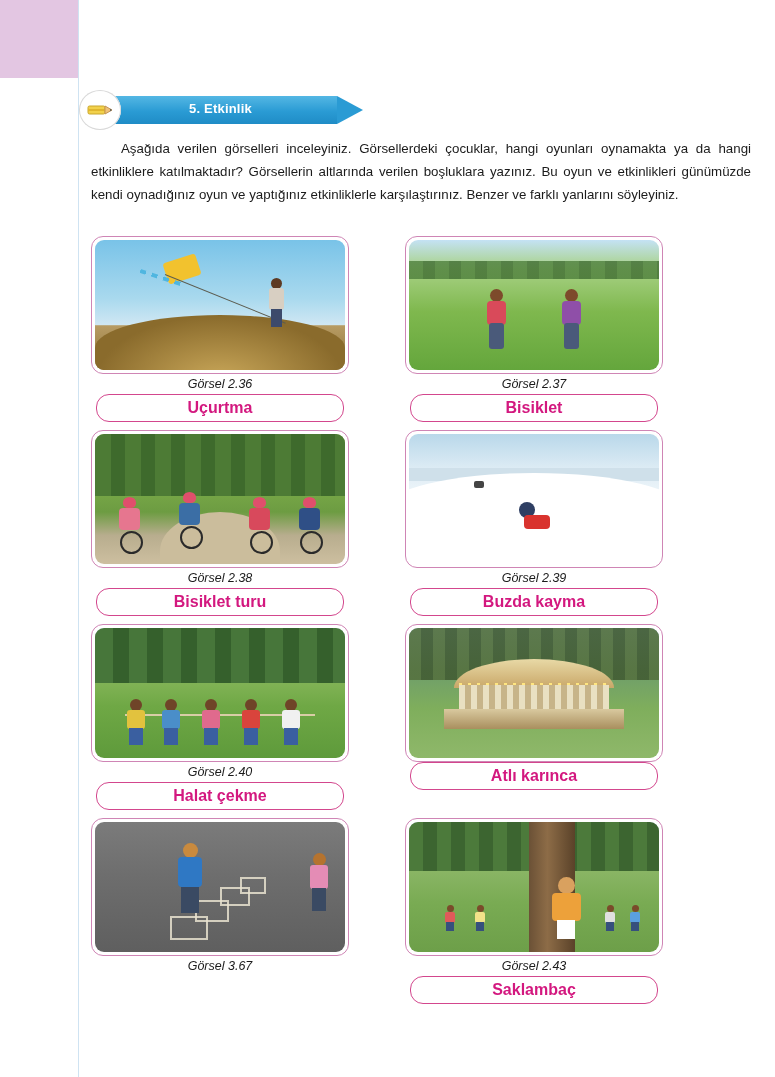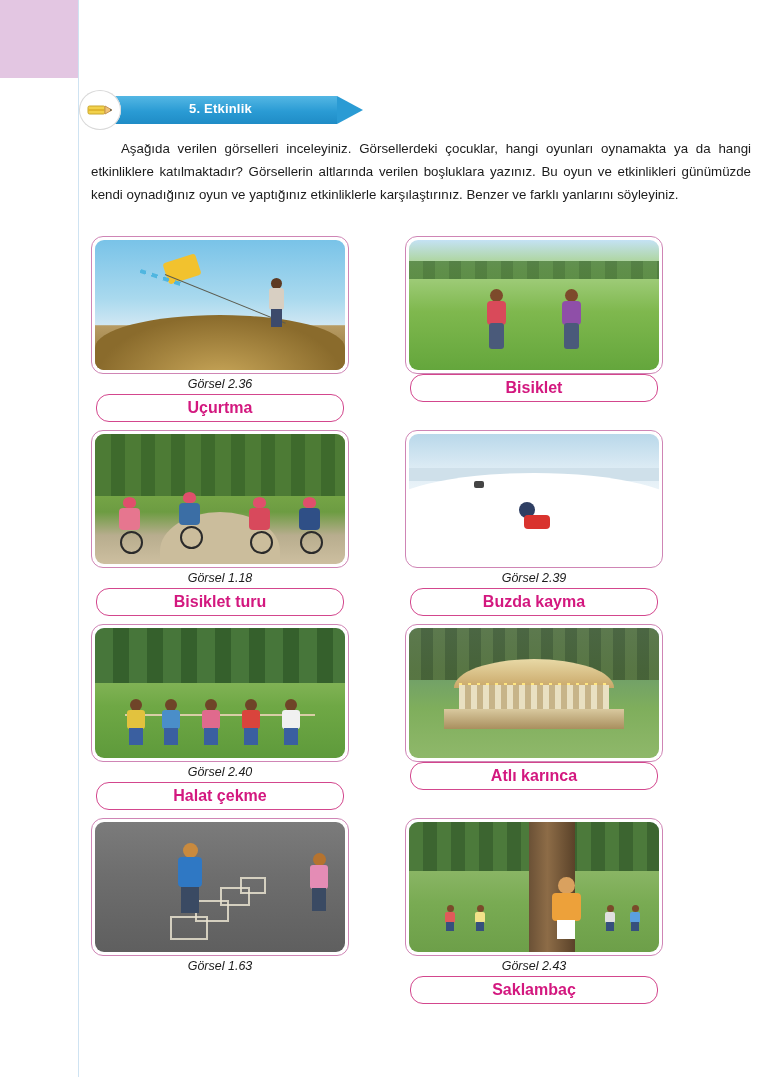--- a/index.html
+++ b/index.html
@@ -309,20 +309,21 @@
               <div class="torso"></div>
               <div class="legs"></div>
             </div>
           <div class="runner b">
               <div class="head"></div>
               <div class="torso"></div>
               <div class="legs"></div>
             </div>
         </div>
       </div>
+      <div class="caption">Görsel 2.37</div>
       <div class="answer-box">Bisiklet</div>
     </div>
 
     <div class="cell">
       <div class="photo-frame">
         <div class="photo">
           <div class="bike-bg"></div>
           <div class="bike-trees"></div>
           <div class="bike-path"></div>
           <div class="cyclist c1">
@@ -340,21 +341,21 @@
               <div class="torso"></div>
               <div class="wheel"></div>
             </div>
           <div class="cyclist c4">
               <div class="head"></div>
               <div class="torso"></div>
               <div class="wheel"></div>
             </div>
         </div>
       </div>
-      <div class="caption">Görsel 1.18</div>
+      <div class="caption">Görsel 2.38</div>
       <div class="answer-box">Bisiklet turu</div>
     </div>
 
     <div class="cell">
       <div class="photo-frame">
         <div class="photo">
           <div class="snow-bg"></div>
           <div class="snow-ridge"></div>
           <div class="snow-hill"></div>
           <div class="far-sled"></div>
@@ -430,21 +431,21 @@
               <div class="torso"></div>
               <div class="legs"></div>
             </div>
           <div class="kid-side">
               <div class="head"></div>
               <div class="torso"></div>
               <div class="legs"></div>
             </div>
         </div>
       </div>
-      <div class="caption">Görsel 1.63</div>
+      <div class="caption">Görsel 3.67</div>
     </div>
 
     <div class="cell">
       <div class="photo-frame">
         <div class="photo">
           <div class="hide-bg"></div>
           <div class="hide-trees"></div>
           <div class="big-tree"></div>
           <div class="far-kid f1">
               <div class="head"></div>

